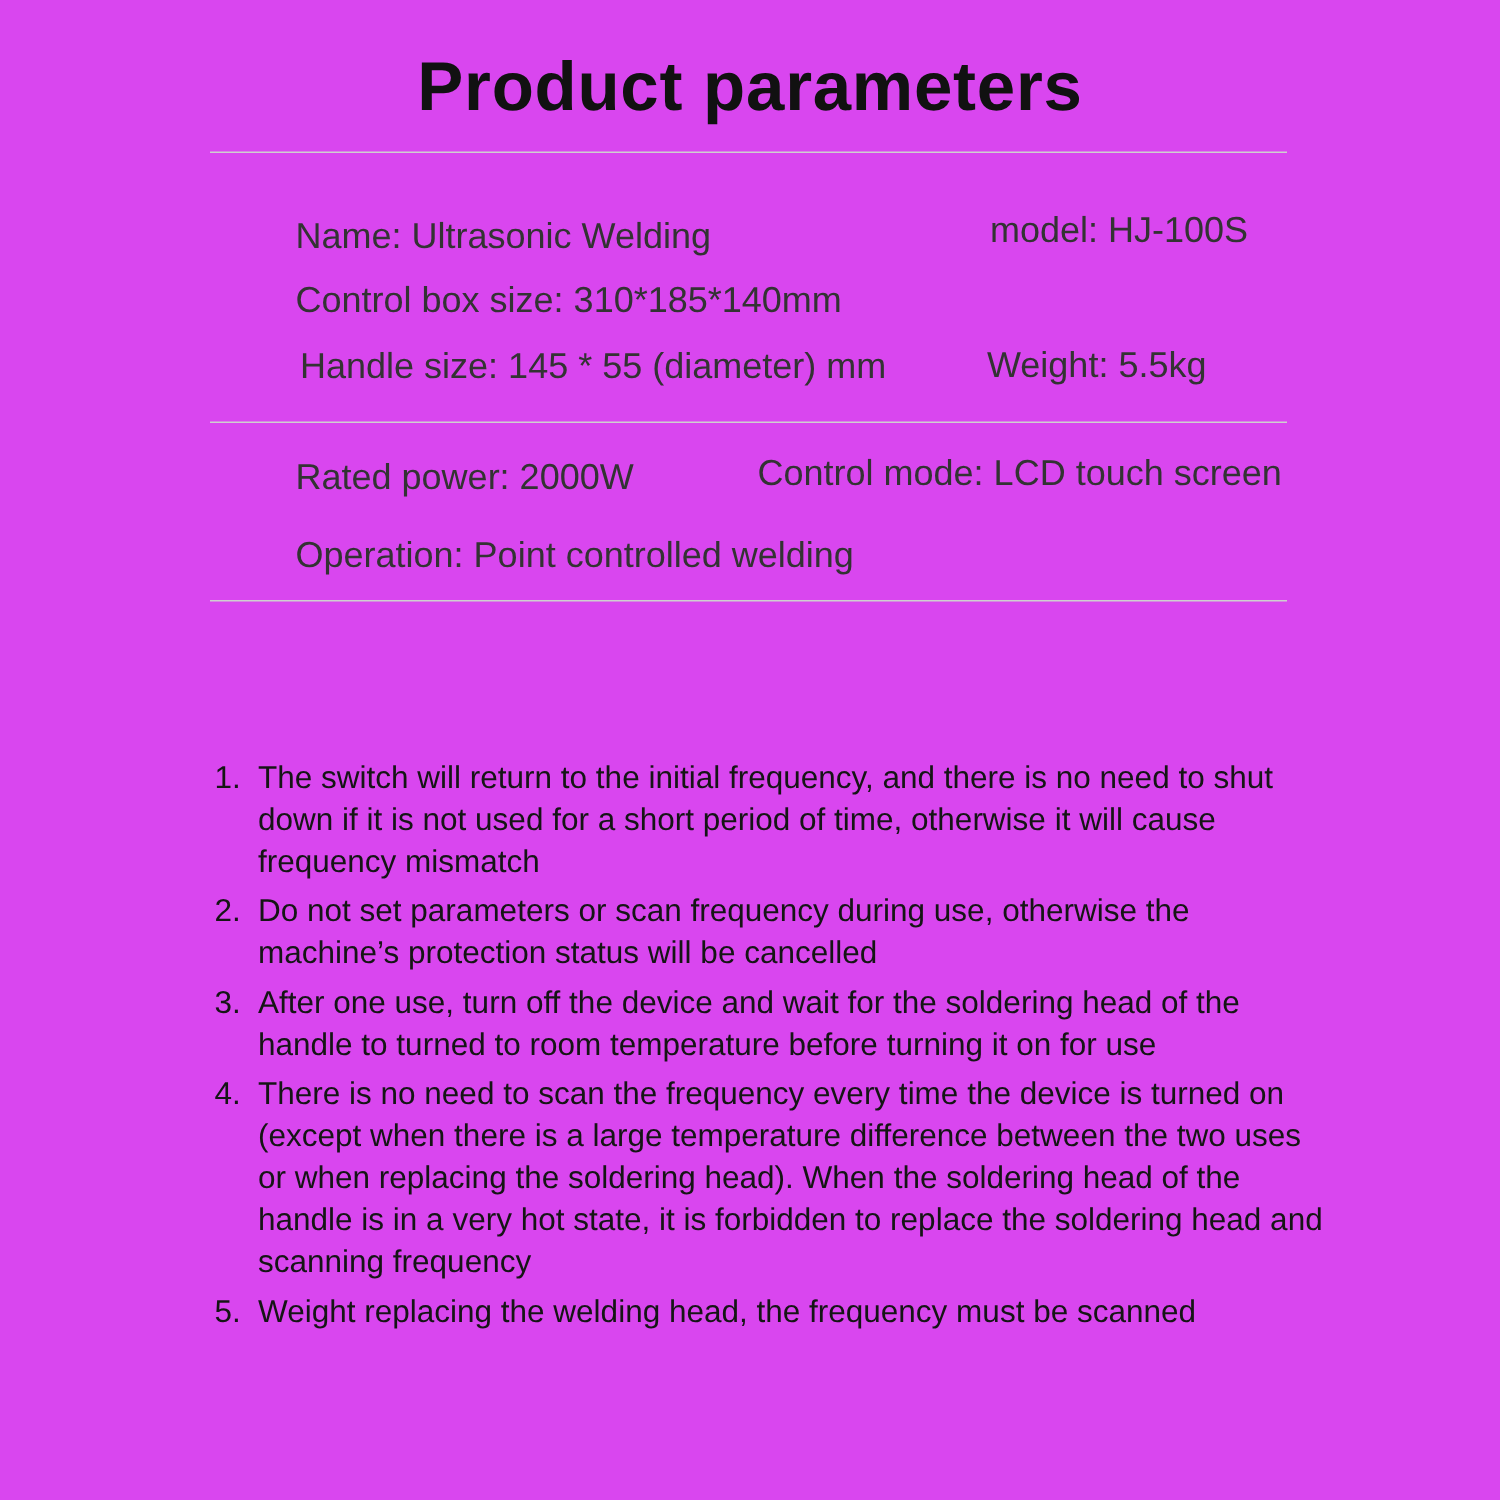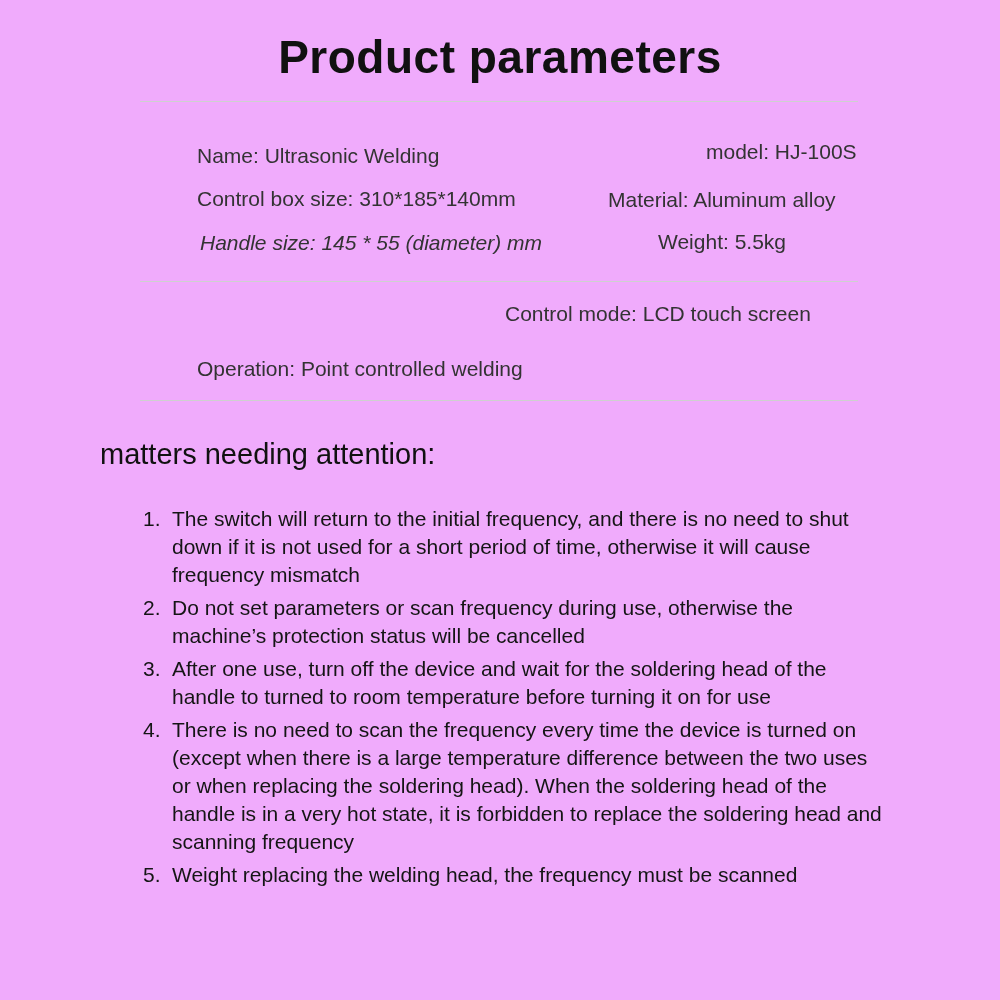--- a/index.html
+++ b/index.html
@@ -5,21 +5,21 @@
   html, body {
     margin: 0;
     padding: 0;
     background: #ffffff;
     font-family: "Liberation Sans", "DejaVu Sans", sans-serif;
   }
   .page {
     position: relative;
     width: 1000px;
     height: 1000px;
-    background: #f0abfc;
+    background: #d946ef;
     color: #1c1c1c;
     overflow: hidden;
   }
   .page-title {
     position: absolute;
     top: 30px;
     left: 0;
     width: 100%;
     text-align: center;
     font-size: 46px;
@@ -32,21 +32,21 @@
     left: 140px;
     width: 718px;
     height: 0;
     border-top: 1px solid #cfcfcf;
   }
   .divider-1 { top: 101px; }
   .divider-2 { top: 281px; }
   .divider-3 { top: 400px; }
   .spec {
     position: absolute;
-    font-size: 21px;
+    font-size: 24px;
     color: #333333;
     white-space: nowrap;
   }
   .attention-heading {
     position: absolute;
     left: 100px;
     top: 438px;
     font-size: 29px;
     font-weight: 500;
     color: #111111;
@@ -75,37 +75,36 @@
 </head>
 <body>
 
 <div class="page">
 
   <div class="page-title">Product parameters</div>
 
   <div class="divider divider-1"></div>
 
   <div class="spec" style="left:197px; top:144px;">Name: Ultrasonic Welding</div>
-  <div class="spec" style="left:660px; top:140px;margin-left:46px;">model: HJ-100S</div>
+  <div class="spec" style="left:660px; top:140px;">model: HJ-100S</div>
 
   <div class="spec" style="left:197px; top:187px;">Control box size: 310*185*140mm</div>
-  <div class="spec" style="left:608px; top:188px;">Material: Aluminum alloy</div>
 
-  <div class="spec" style="left:200px; top:231px;font-style:italic;">Handle size: 145 * 55 (diameter) mm</div>
+  <div class="spec" style="left:200px; top:231px;">Handle size: 145 * 55 (diameter) mm</div>
   <div class="spec" style="left:658px; top:230px;">Weight: 5.5kg</div>
 
   <div class="divider divider-2"></div>
 
+  <div class="spec" style="left:197px; top:305px;">Rated power: 2000W</div>
   <div class="spec" style="left:505px; top:302px;">Control mode: LCD touch screen</div>
 
   <div class="spec" style="left:197px; top:357px;">Operation: Point controlled welding</div>
 
   <div class="divider divider-3"></div>
 
-  <div class="attention-heading">matters needing attention:</div>
 
   <div class="attention-list">
     <div class="attention-item">
       <span class="num">1.</span>
       <span class="txt">The switch will return to the initial frequency, and there is no need to shut down if it is not used for a short period of time, otherwise it will cause frequency mismatch</span>
     </div>
     <div class="attention-item">
       <span class="num">2.</span>
       <span class="txt">Do not set parameters or scan frequency during use, otherwise the machine’s protection status will be cancelled</span>
     </div>

